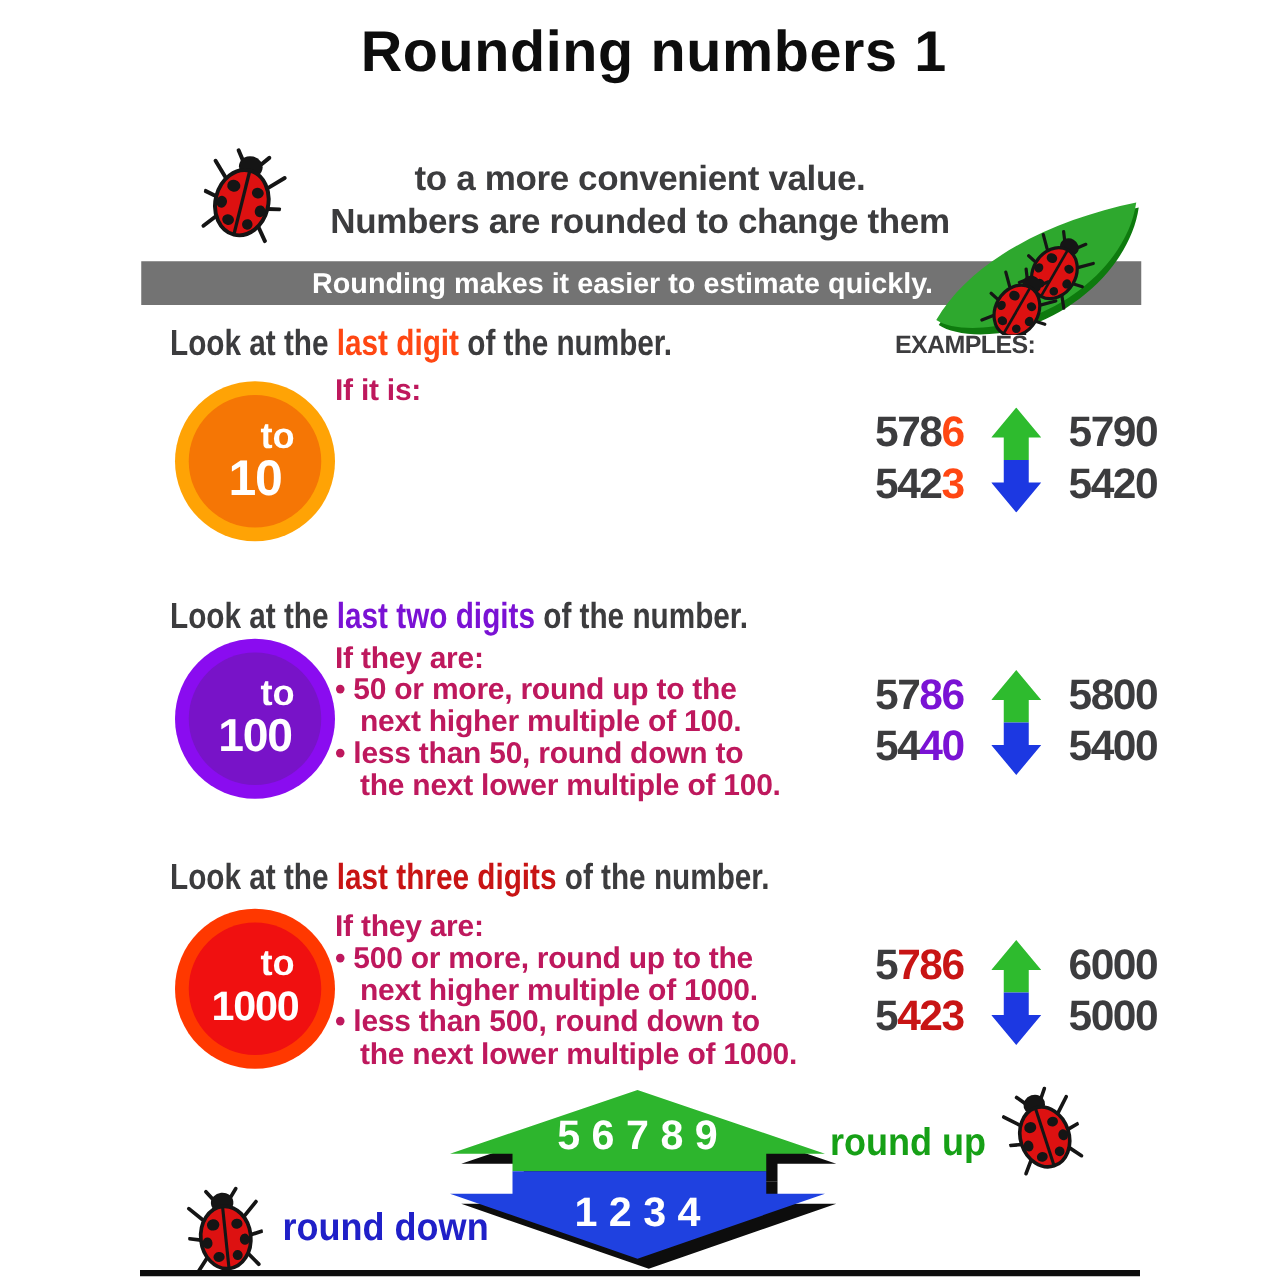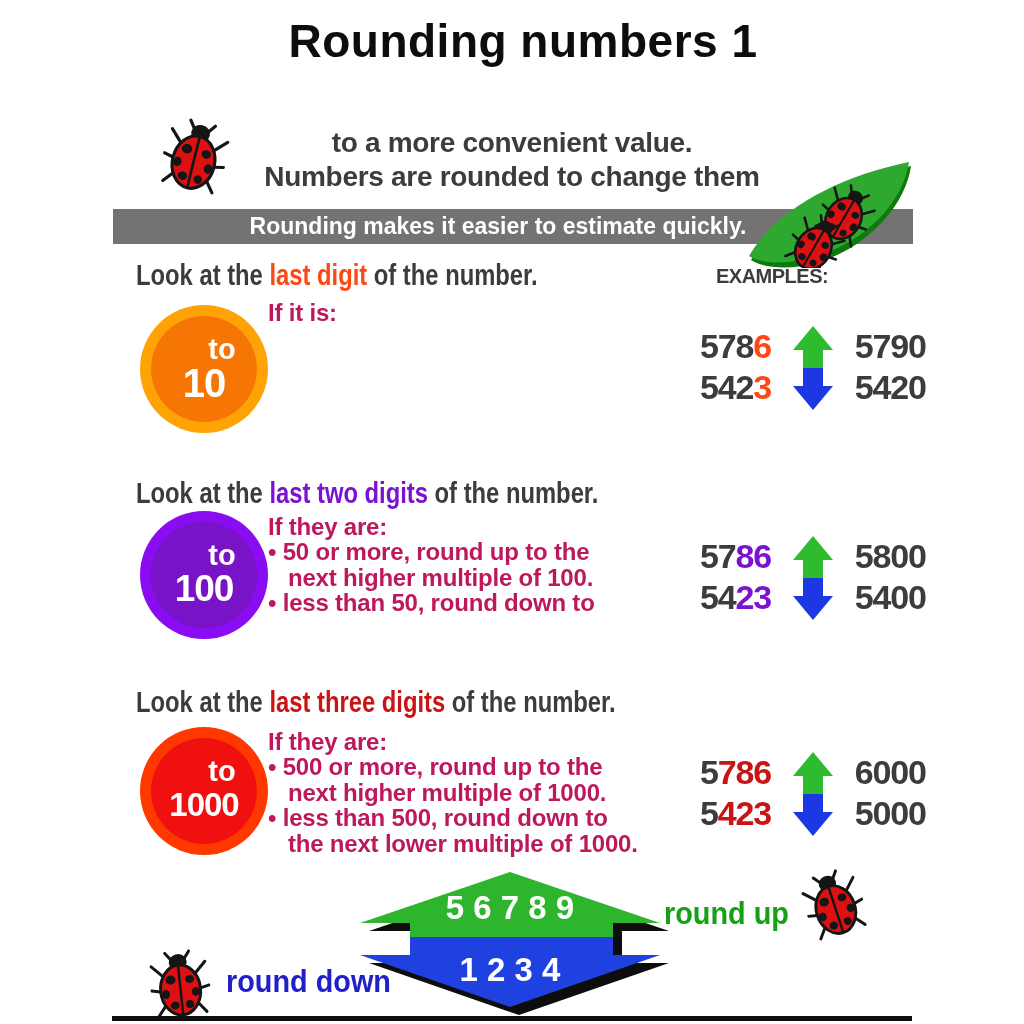--- a/index.html
+++ b/index.html
@@ -162,26 +162,27 @@
       <div class="circle-to">to</div>
       <div class="circle-val">100</div>
     </div>
   </div>
 
   <div class="rules r1">
     <div>If they are:</div>
     <div>• 50 or more, round up to the</div>
     <div class="rule-cont">next higher multiple of 100.</div>
     <div>• less than 50, round down to</div>
+    <div class="rule-cont">the next lower multiple of 100.</div>
   </div>
 
   <div class="ex-group e1">
     <div class="ex-col ex-left">
       <div class="ex-num"><span>57</span><span class="hl-1">86</span></div>
-      <div class="ex-num"><span>54</span><span class="hl-1">23</span></div>
+      <div class="ex-num"><span>54</span><span class="hl-1">40</span></div>
     </div>
     <svg width="40" height="84" viewBox="0 0 40 84">
       <polygon points="20,0 40,24 30,24 30,42 10,42 10,24 0,24" fill="#2EBB2E"></polygon>
       <polygon points="10,42 30,42 30,60 40,60 20,84 0,60 10,60" fill="#1C38E2"></polygon>
     </svg>
     <div class="ex-col">
       <div class="ex-num">5800</div>
       <div class="ex-num">5400</div>
     </div>
   </div>

